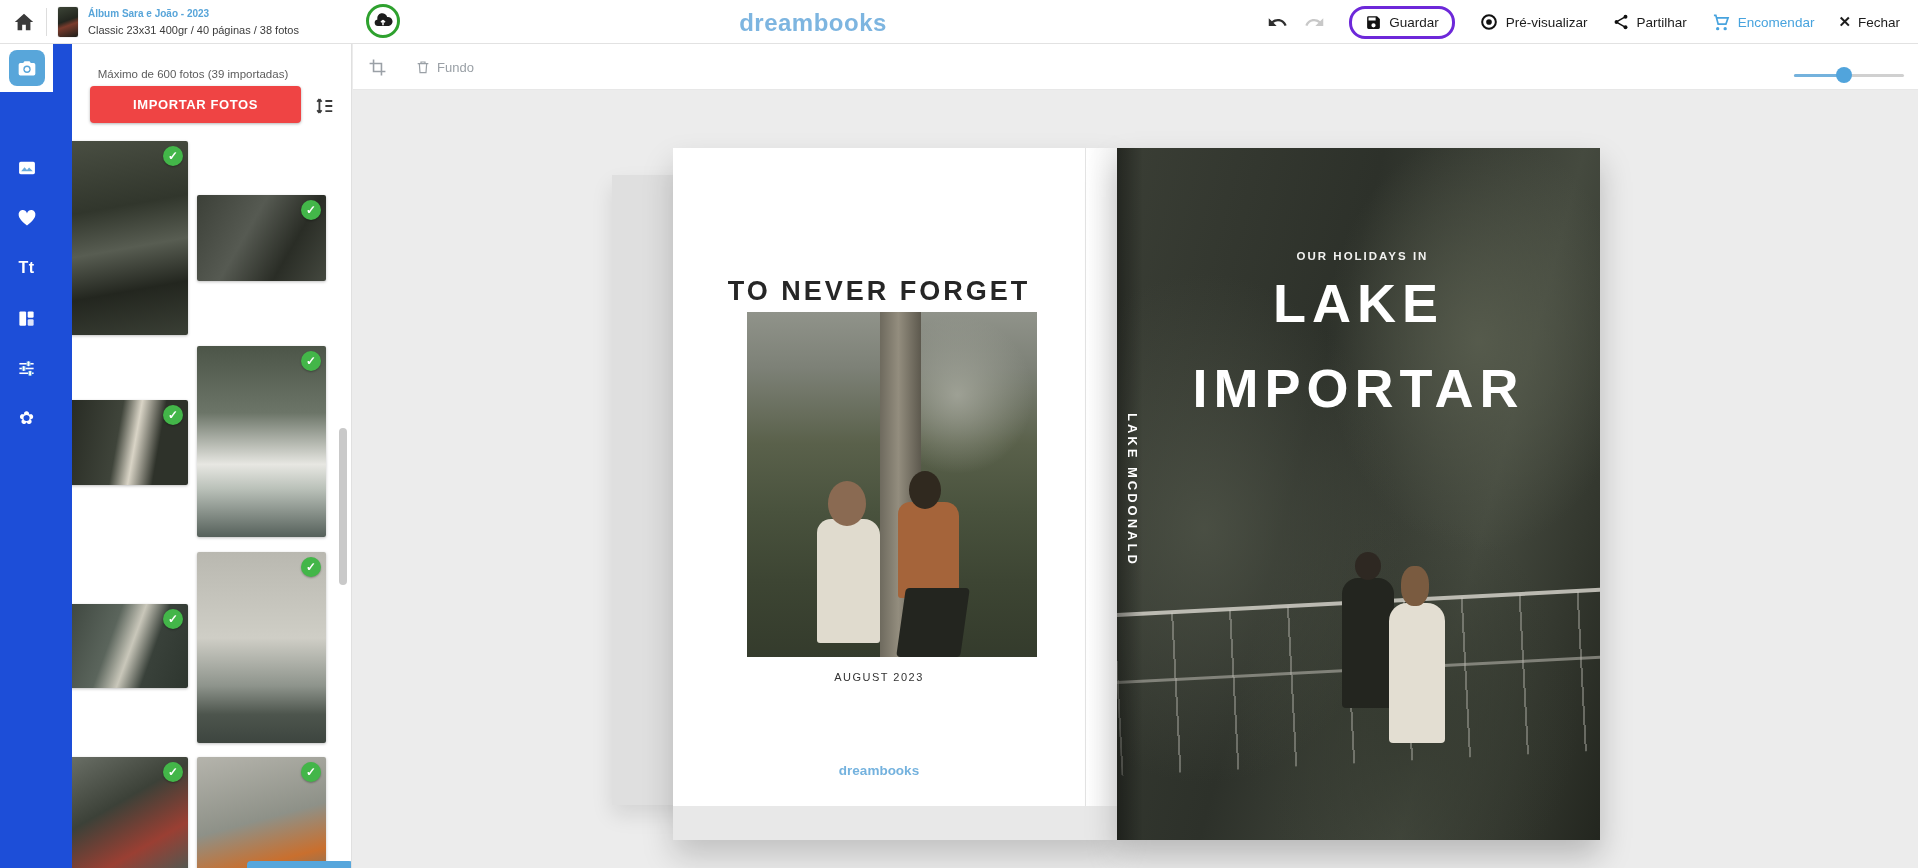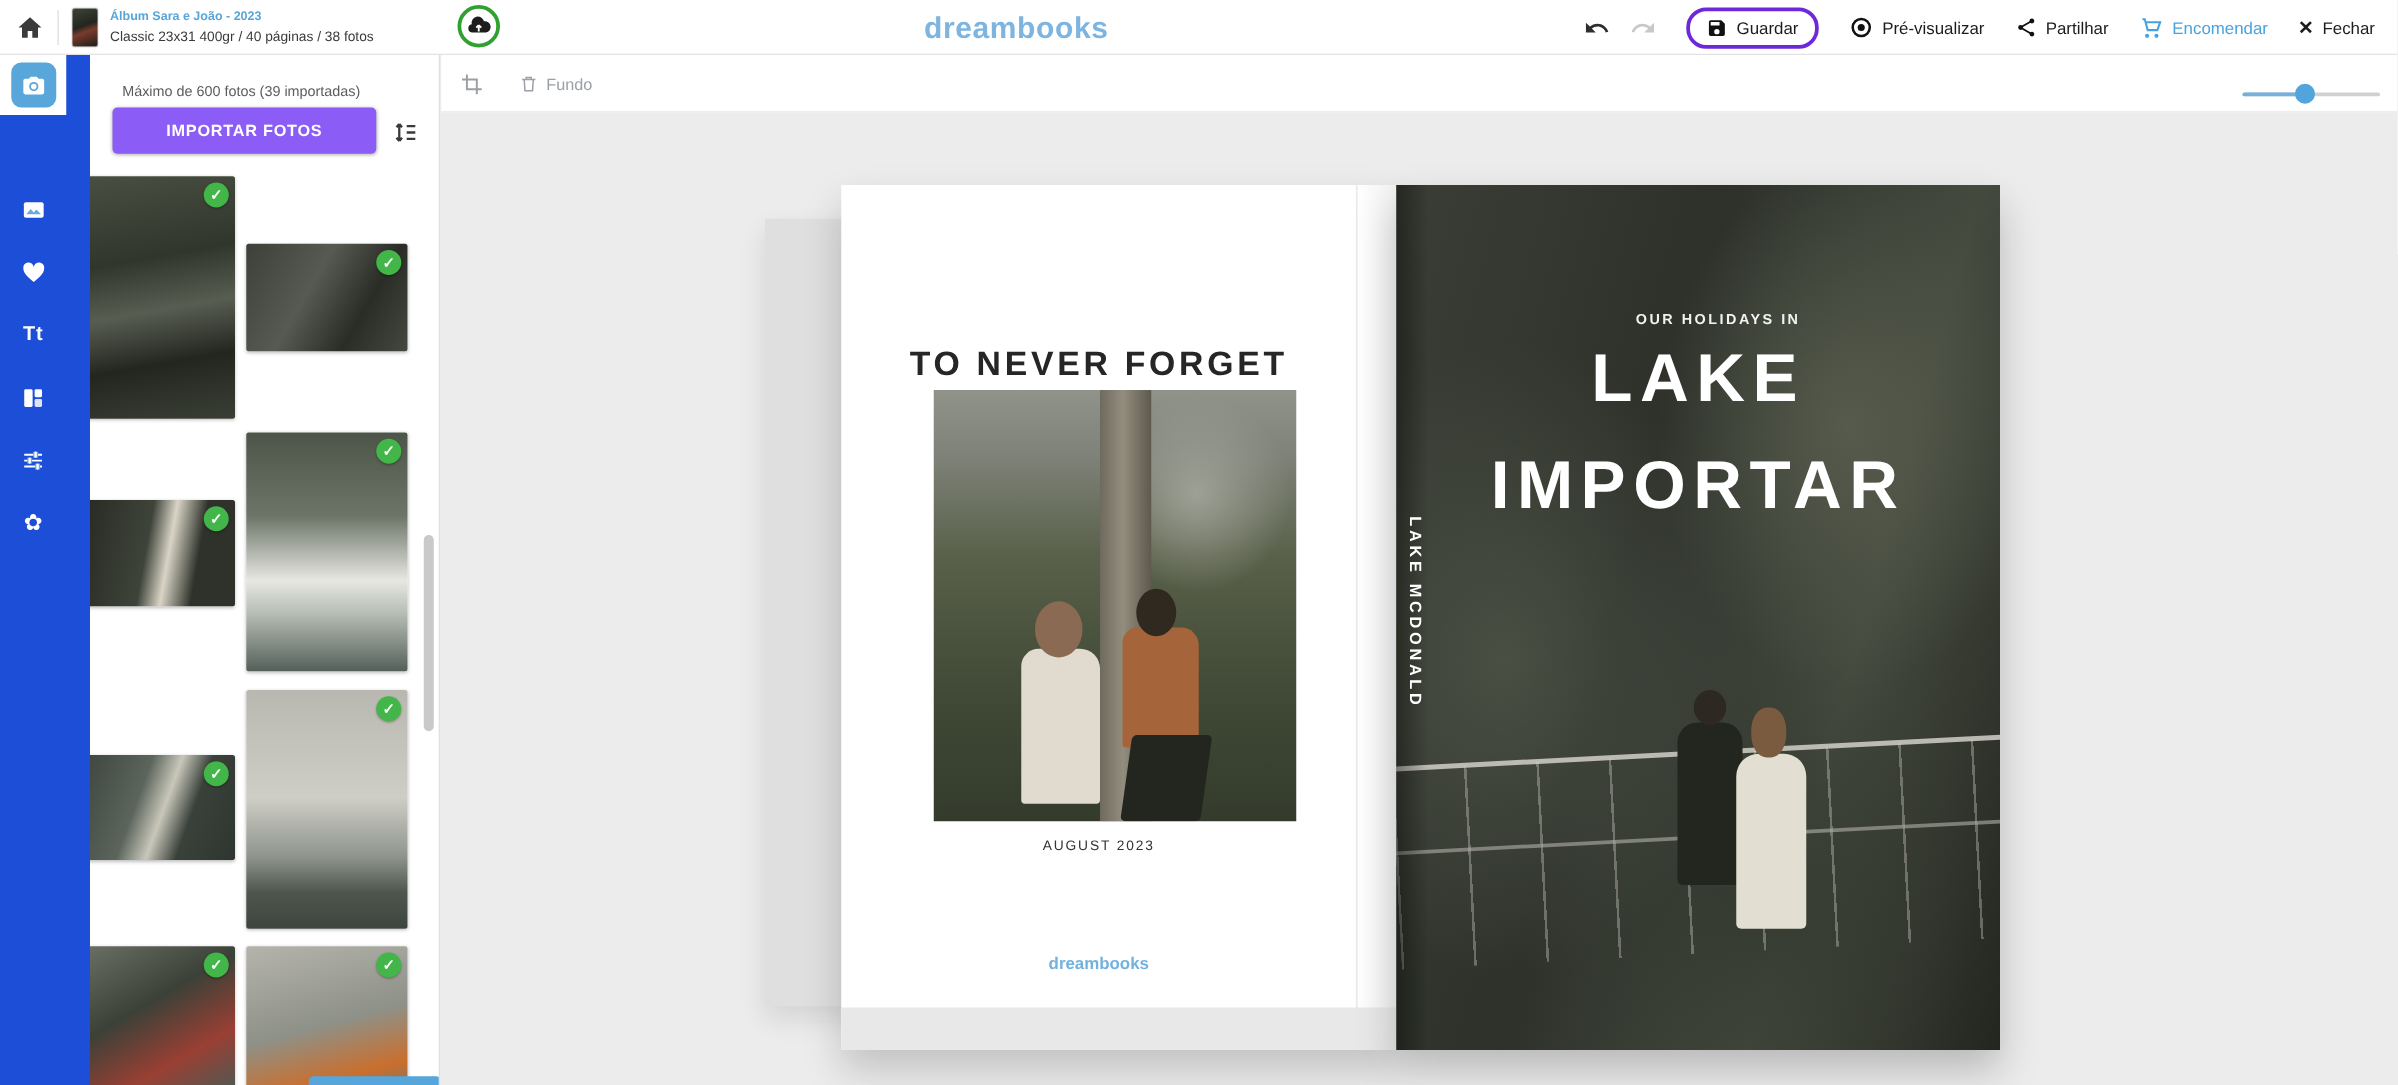--- a/index.html
+++ b/index.html
@@ -29,21 +29,21 @@
   .sidebar { position:absolute; left:0; top:44px; width:72px; height:824px; background:#1d4ed8; z-index:20; }
   .side-top { position:absolute; left:0; top:0; width:53px; height:48px; background:#fff; display:flex; align-items:center; justify-content:center; }
   .camera-btn { width:36px; height:36px; border-radius:8px; background:#58a6da; display:flex; align-items:center; justify-content:center; cursor:pointer; }
   .side-item { position:absolute; left:8px; width:37px; height:36px; display:flex; align-items:center; justify-content:center; cursor:pointer; color:#fff; }
   .side-item .glyph { font-size:18px; color:#fff; }
   .tt-glyph { font-size:16px; font-weight:bold; color:#fff; letter-spacing:.5px; }
 
   
   .panel { position:absolute; left:53px; top:44px; width:299px; height:824px; background:#fff; border-right:1px solid #e0e0e0; z-index:10; overflow:hidden; }
   .limit-text { position:absolute; left:0; top:24px; width:280px; text-align:center; font-size:11.5px; color:#5c5c5c; }
-  .import-btn { position:absolute; left:37px; top:42px; width:211px; height:37px; background:#8b5cf6; border:none; border-radius:4px; color:#fff; font-weight:bold; font-size:13px; letter-spacing:.6px; font-family:inherit; cursor:pointer; box-shadow:0 1px 3px rgba(0,0,0,.3); }
+  .import-btn { position:absolute; left:37px; top:42px; width:211px; height:37px; background:#ef4444; border:none; border-radius:4px; color:#fff; font-weight:bold; font-size:13px; letter-spacing:.6px; font-family:inherit; cursor:pointer; box-shadow:0 1px 3px rgba(0,0,0,.3); }
   .sort-btn { position:absolute; left:258px; top:50px; width:26px; height:24px; }
   .thumb { position:absolute; width:129px; border-radius:2px; overflow:hidden; cursor:pointer; box-shadow:0 1px 3px rgba(0,0,0,.25); }
   .badge { position:absolute; top:5px; right:5px; width:20px; height:20px; border-radius:50%; background:#43b649; color:#fff; font-size:12px; font-weight:bold; display:flex; align-items:center; justify-content:center; box-shadow:0 1px 2px rgba(0,0,0,.3); }
   .t1 { left:6px;  top:97px;  height:194px; background:linear-gradient(170deg,#4a4f43 0%,#31362c 35%,#585d52 55%,#23261f 75%,#3a3f35 100%); }
   .t2 { left:144px; top:151px; height:86px;  background:linear-gradient(120deg,#3c4038 0%,#565a52 40%,#2a2d26 70%,#44483f 100%); }
   .t3 { left:6px;  top:356px; height:85px;  background:linear-gradient(100deg,#23261f 0%,#3f443a 45%,#d9d4c6 58%,#2e322a 75%); }
   .t4 { left:144px; top:302px; height:191px; background:linear-gradient(180deg,#4c5548 0%,#6c7568 35%,#e7e7e2 62%,#b9c0b8 75%,#55605a 100%); }
   .t5 { left:144px; top:508px; height:191px; background:linear-gradient(180deg,#b9b8b0 0%,#cfcec6 45%,#8e948c 70%,#4d554d 85%,#3d453f 100%); }
   .t6 { left:6px;  top:560px; height:84px;  background:linear-gradient(110deg,#39413a 0%,#5b655c 40%,#c9c7ba 55%,#39413a 70%,#2e362f 100%); }
   .t7 { left:6px;  top:713px; height:193px; background:linear-gradient(150deg,#6e736a 0%,#3c4138 30%,#9a3f33 52%,#525851 70%,#2c302a 100%); }
@@ -82,21 +82,21 @@
   .front-cover { position:absolute; left:1117px; top:148px; width:483px; height:692px; overflow:hidden; z-index:3; cursor:pointer;
     box-shadow:0 16px 30px rgba(0,0,0,.22);
     background:
       radial-gradient(220px 300px at 75% 28%, rgba(88,93,78,.9), rgba(88,93,78,0) 70%),
       radial-gradient(260px 340px at 18% 55%, rgba(78,83,71,.85), rgba(78,83,71,0) 75%),
       radial-gradient(240px 280px at 60% 82%, rgba(52,57,47,.9), rgba(52,57,47,0) 72%),
       linear-gradient(105deg,#3a3e35 0%,#2d312a 40%,#454a3f 70%,#23261f 100%);
   }
   .spine-shadow { position:absolute; left:0; top:0; width:26px; height:100%; background:linear-gradient(90deg, rgba(0,0,0,.38), rgba(0,0,0,0)); }
   .spine-label { position:absolute; left:8px; top:265px; writing-mode:vertical-rl; font-size:13px; font-weight:bold; letter-spacing:3px; color:#fff; cursor:pointer; }
-  .fc-kicker { position:absolute; left:16px; top:102px; width:100%; text-align:center; font-size:11.5px; font-weight:600; letter-spacing:2px; color:#f2f2f0; cursor:pointer; }
+  .fc-kicker { position:absolute; left:4px; top:102px; width:100%; text-align:center; font-size:11.5px; font-weight:600; letter-spacing:2px; color:#f2f2f0; cursor:pointer; }
   .fc-line1 { position:absolute; left:0; top:122px; width:100%; text-align:center; font-size:54px; line-height:66px; font-weight:600; letter-spacing:6px; color:#fff; cursor:pointer; }
   .fc-line2 { position:absolute; left:0; top:207px; width:100%; text-align:center; font-size:54px; line-height:66px; font-weight:600; letter-spacing:6px; color:#fff; cursor:pointer; }
   .fc-rail1 { position:absolute; left:-10px; top:452px; width:520px; height:4px; background:#d2d0c8; opacity:.85; transform:rotate(-3deg); }
   .fc-rail2 { position:absolute; left:-10px; top:520px; width:520px; height:3px; background:#b3b1a8; opacity:.6; transform:rotate(-3deg); }
   .fc-mesh { position:absolute; left:0; top:455px; width:100%; height:160px; opacity:.45;
     background:repeating-linear-gradient(90deg, rgba(215,213,205,.8) 0 2px, rgba(0,0,0,0) 2px 58px); transform:rotate(-3deg); }
   .fc-man { position:absolute; left:225px; top:430px; width:52px; height:130px; border-radius:16px 16px 4px 4px; background:#23251f; }
   .fc-man-head { position:absolute; left:238px; top:404px; width:26px; height:28px; border-radius:50%; background:#2e2822; }
   .fc-woman { position:absolute; left:272px; top:455px; width:56px; height:140px; border-radius:18px 18px 4px 4px; background:#e3ded2; }
   .fc-woman-head { position:absolute; left:284px; top:418px; width:28px; height:40px; border-radius:45%; background:#7a5b40; }

